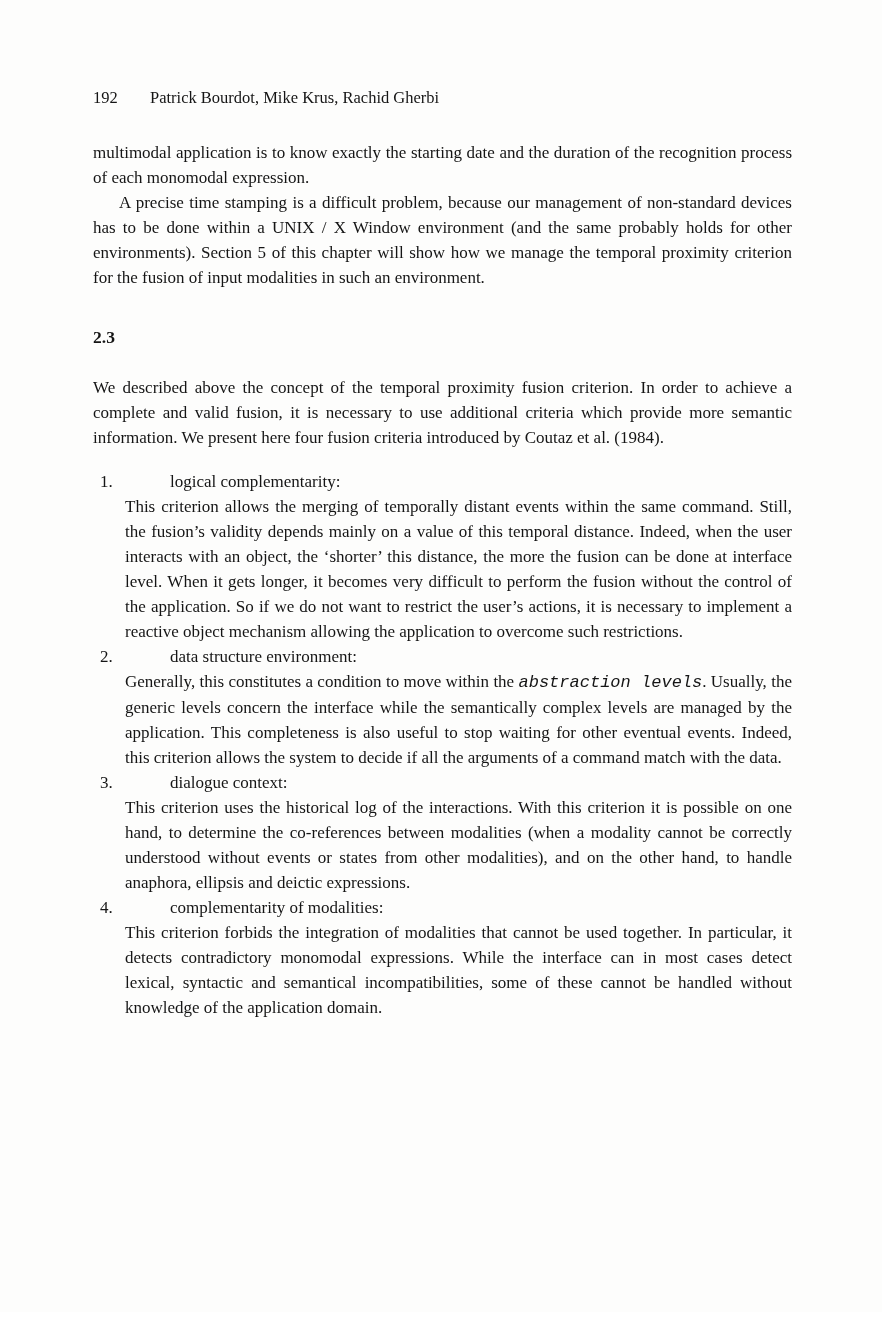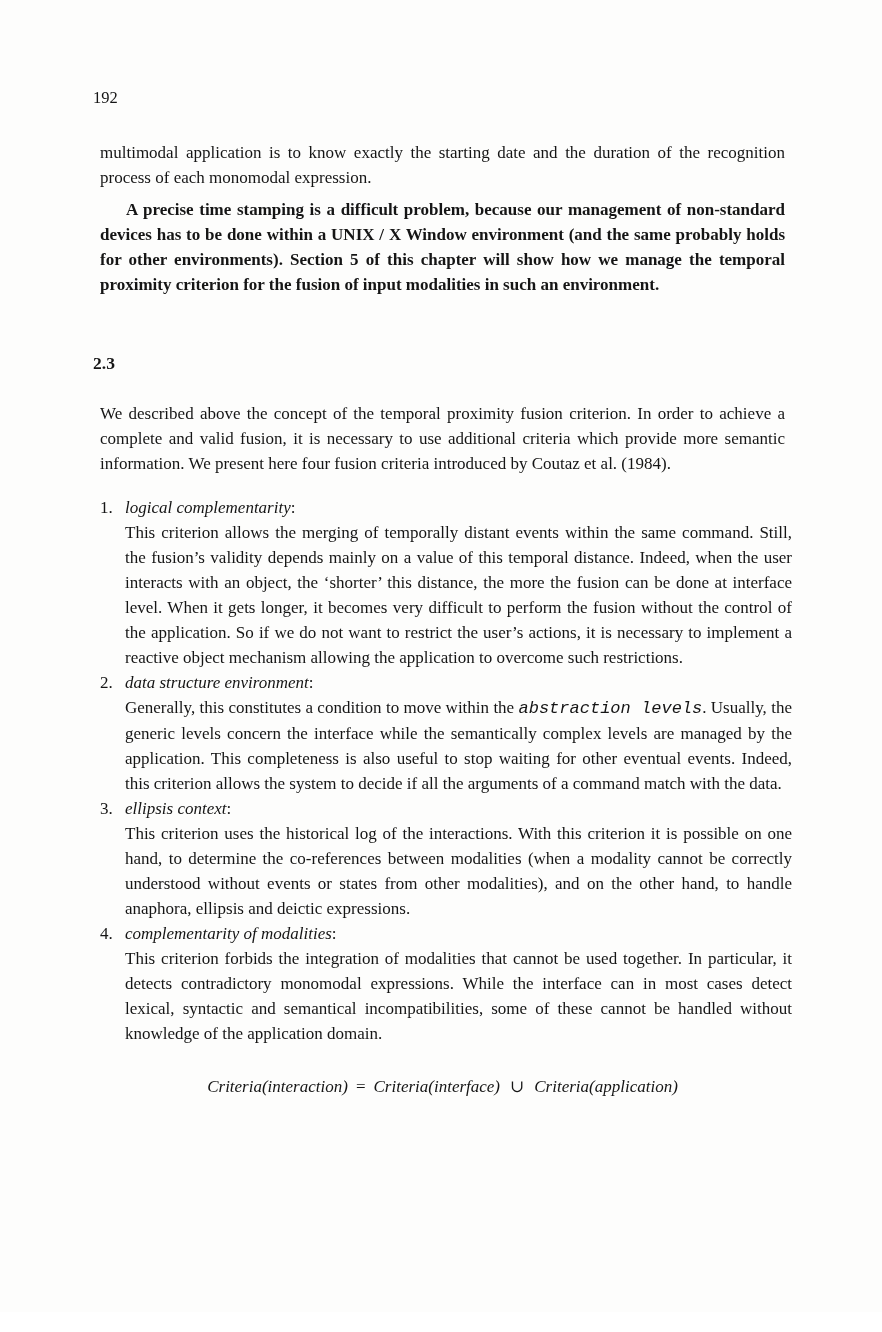--- a/index.html
+++ b/index.html
@@ -25,39 +25,37 @@
     margin-bottom: 32px;
   }
   .running-head .pagenum {
     width: 57px;
     flex: 0 0 auto;
   }
   .content {
     width: 699px;
   }
   p.body-par {
-    margin: 7px;
+    margin: 0;
     font-size: 17px;
     line-height: 25px;
     text-align: justify;
   }
   p.indent {
     text-indent: 26px;
-    font-weight: bold;
   }
   .section-heading {
     display: flex;
     font-weight: bold;
     font-size: 17.5px;
     margin: 37px 0 27px 0;
   }
   .section-heading .sec-num {
     width: 54px;
     flex: 0 0 auto;
-    margin-top: 19px;
   }
   .fusion-list {
     margin: 19px 0 0 0;
     padding: 0;
   }
   .list-item {
     display: flex;
     font-size: 17px;
     line-height: 25px;
   }
@@ -65,21 +63,21 @@
     flex: 0 0 auto;
     width: 25px;
     padding-left: 7px;
     box-sizing: content-box;
   }
   .list-item .item-body {
     flex: 1 1 auto;
     text-align: justify;
   }
   .term {
-    font-style: italic;
+    margin-left: 45px;
   }
   .em {
     font-style: italic;
     font-family: Liberation Mono, monospace;
   }
   .closing-par {
     margin-top: 21px;
   }
   .formula {
     margin-top: 30px;
@@ -96,20 +94,21 @@
     padding: 0 8px;
   }
 </style>
 </head>
 <body>
 
 <div class="page">
 
   <div class="running-head">
     <span class="pagenum">192</span>
+    <span>Patrick Bourdot, Mike Krus, Rachid Gherbi</span>
   </div>
 
   <div class="content">
 
     <p class="body-par">multimodal application is to know exactly the starting date and the duration of the recognition process of each monomodal expression.</p>
     <p class="body-par indent">A precise time stamping is a difficult problem, because our management of non-standard devices has to be done within a UNIX / X Window environment (and the same probably holds for other environments). Section 5 of this chapter will show how we manage the temporal proximity criterion for the fusion of input modalities in such an environment.</p>
 
     <div class="section-heading">
       <span class="sec-num">2.3</span>
     </div>
@@ -130,34 +129,31 @@
         <span class="num">2.</span>
         <div class="item-body">
           <span class="term">data structure environment</span><span>:</span><br>
           <span>Generally, this constitutes a condition to move within the </span><span class="em">abstraction levels</span><span>. Usually, the generic levels concern the interface while the semantically complex levels are managed by the application. This completeness is also useful to stop waiting for other eventual events. Indeed, this criterion allows the system to decide if all the arguments of a command match with the data.</span>
         </div>
       </div>
 
       <div class="list-item">
         <span class="num">3.</span>
         <div class="item-body">
-          <span class="term">ellipsis context</span><span>:</span><br>
+          <span class="term">dialogue context</span><span>:</span><br>
           <span>This criterion uses the historical log of the interactions. With this criterion it is possible on one hand, to determine the co-references between modalities (when a modality cannot be correctly understood without events or states from other modalities), and on the other hand, to handle anaphora, ellipsis and deictic expressions.</span>
         </div>
       </div>
 
       <div class="list-item">
         <span class="num">4.</span>
         <div class="item-body">
           <span class="term">complementarity of modalities</span><span>:</span><br>
           <span>This criterion forbids the integration of modalities that cannot be used together. In particular, it detects contradictory monomodal expressions. While the interface can in most cases detect lexical, syntactic and semantical incompatibilities, some of these cannot be handled without knowledge of the application domain.</span>
         </div>
       </div>
 
     </div>
 
 
-    <div class="formula">
-      <span>Criteria(interaction)</span><span class="eq">=</span><span>Criteria(interface)</span><span class="op">∪</span><span>Criteria(application)</span>
-    </div>
 
   </div>
 </div>
 
 </body></html>

